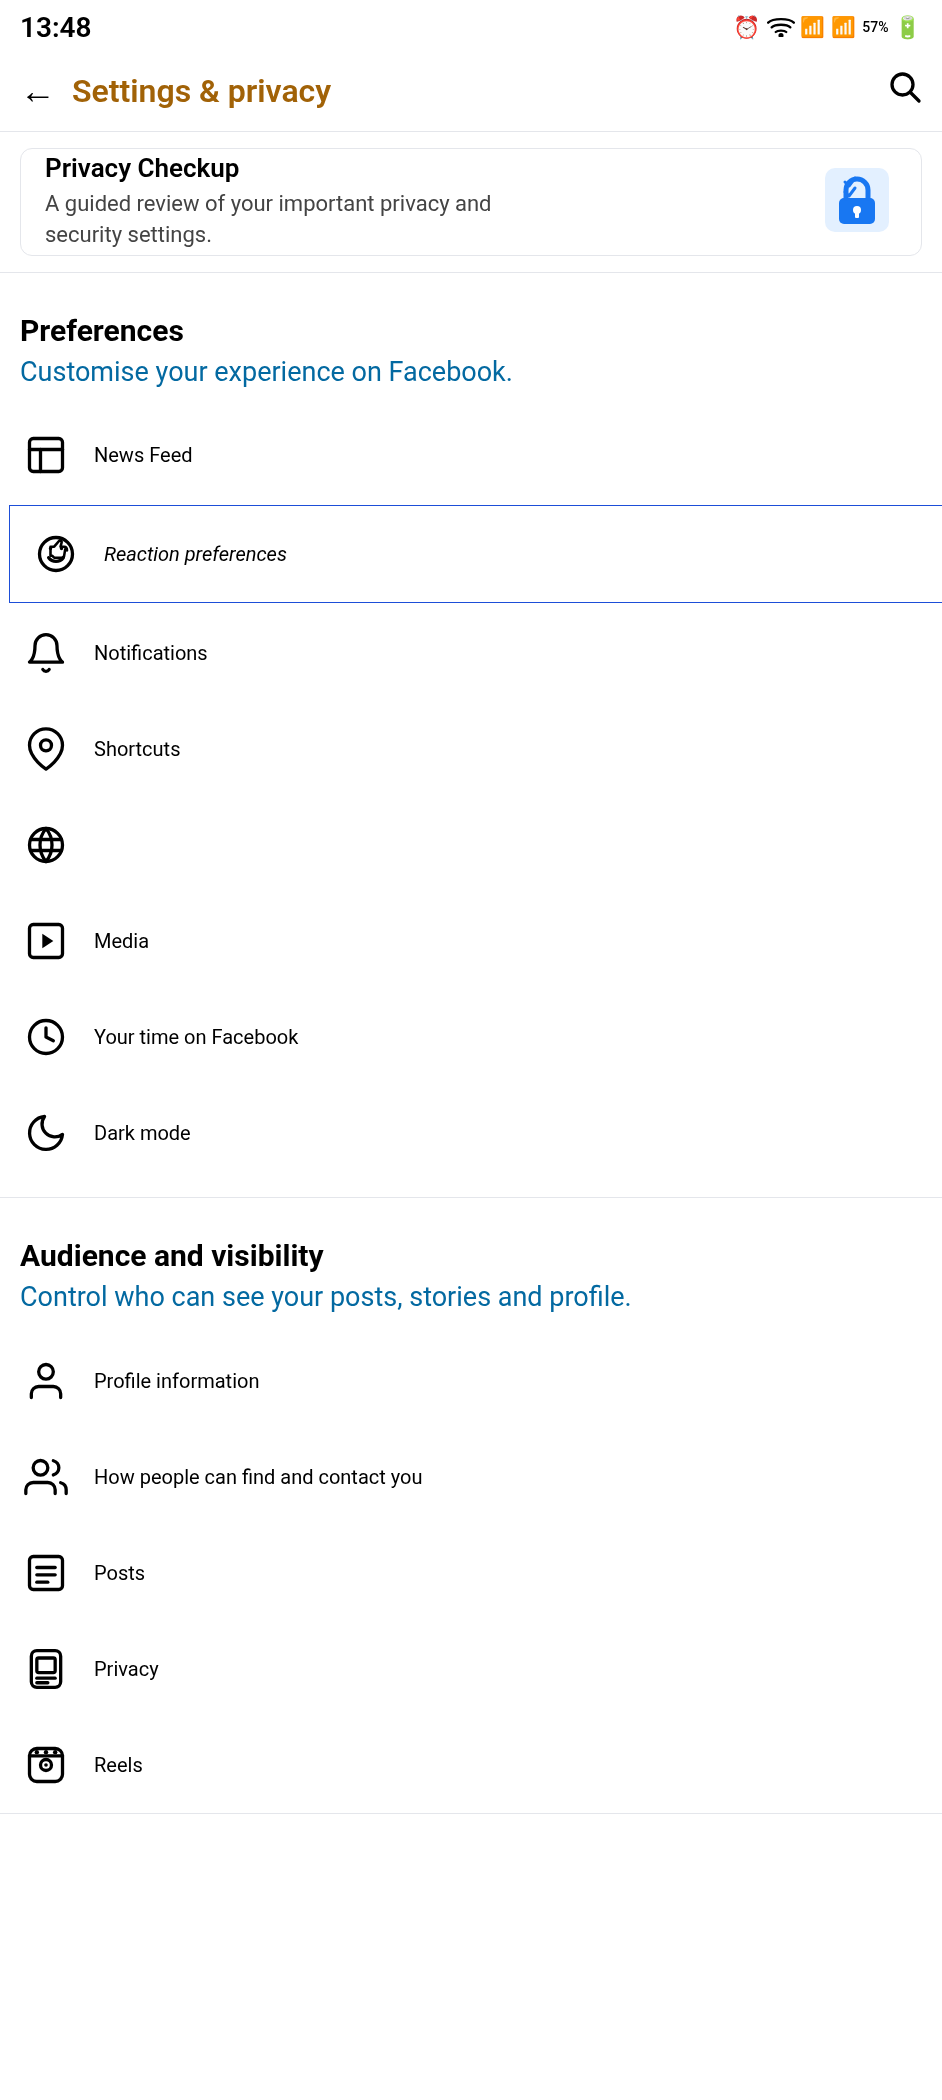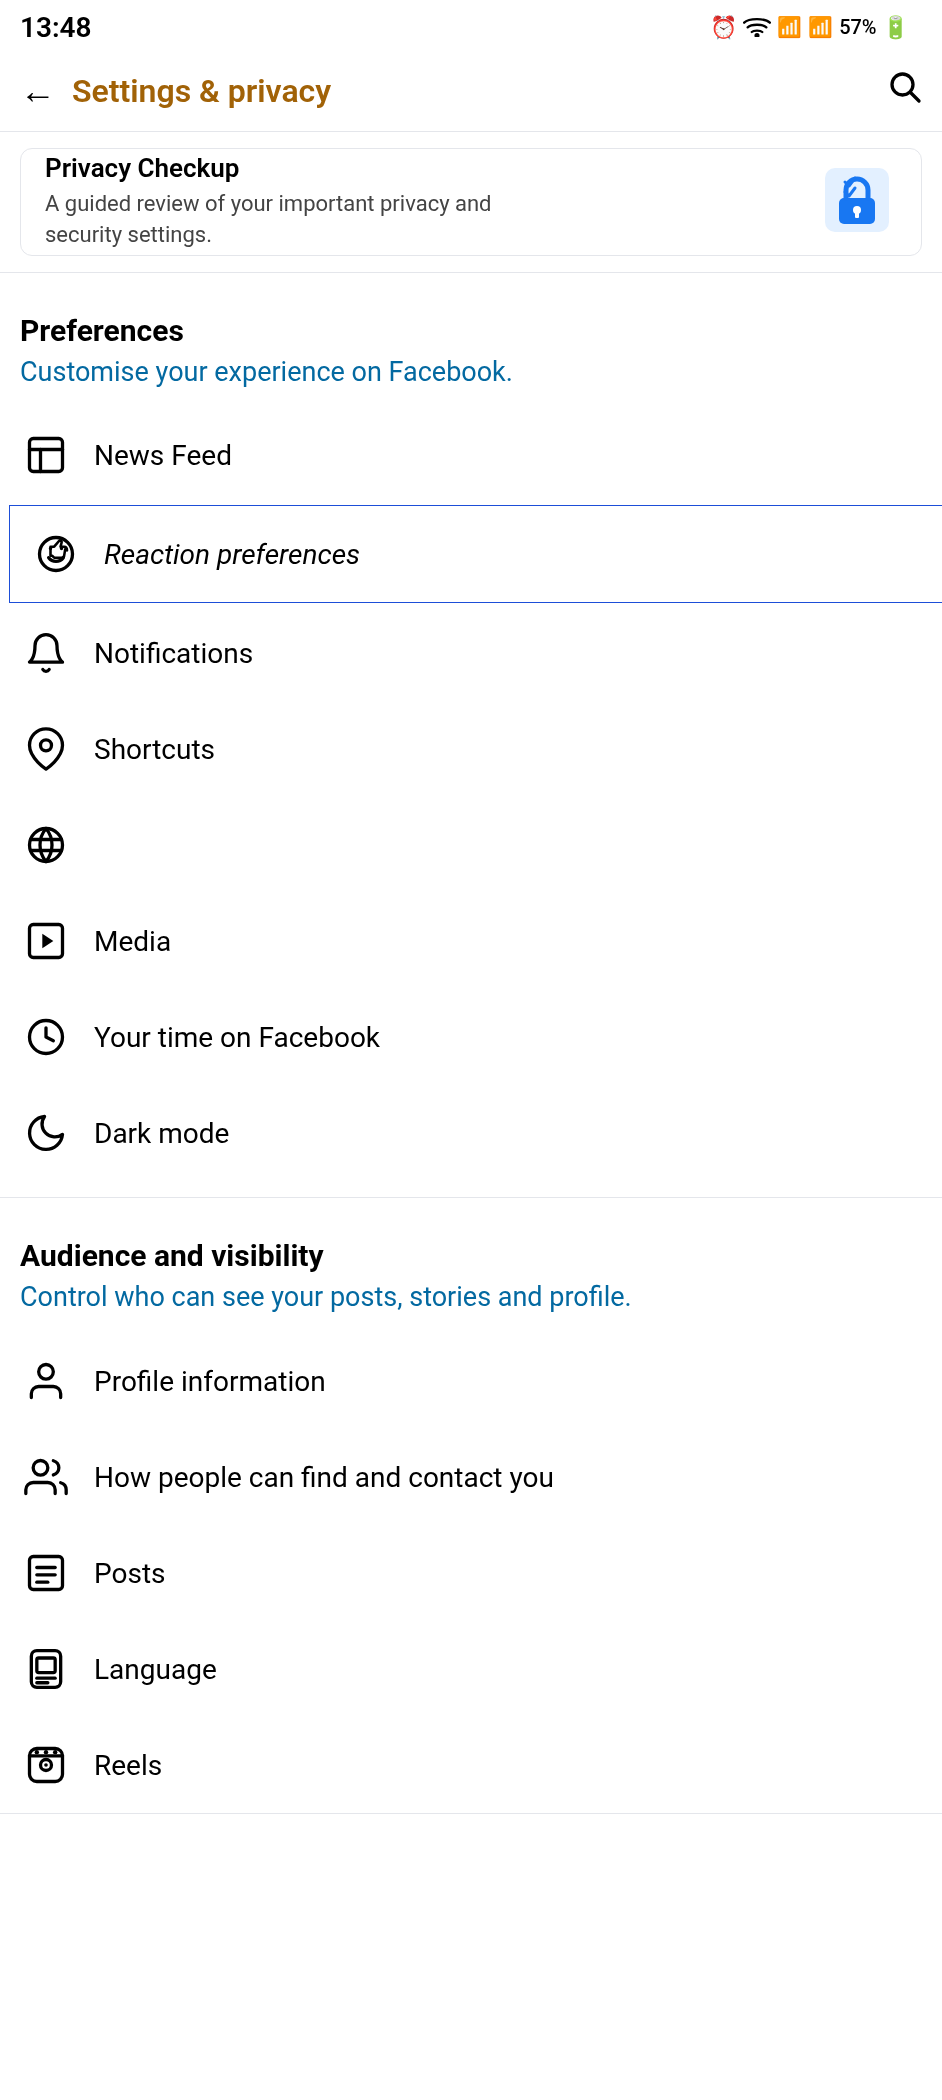--- a/index.html
+++ b/index.html
@@ -10,38 +10,38 @@
       width: 942px;
       min-height: 2100px;
       overflow-x: hidden;
     }
 
     
     .status-bar {
       display: flex;
       justify-content: space-between;
       align-items: center;
-      padding: 8px 32px 4px 20px;
+      padding: 8px 20px 4px 20px;
       background: #fff;
       height: 50px;
     }
     .status-time {
       font-size: 28px;
       font-weight: 600;
       color: #000;
     }
     .status-icons {
       display: flex;
       align-items: center;
       gap: 6px;
       font-size: 22px;
       color: #000;
     }
     .status-battery {
-      font-size: 20px;
+      font-size: 14px;
       font-weight: 500;
     }
 
     
     .header {
       display: flex;
       align-items: center;
       padding: 18px 20px;
       background: #fff;
       border-bottom: 1px solid #e4e6eb;
@@ -142,21 +142,21 @@
     .menu-icon svg {
       width: 44px;
       height: 44px;
       stroke: #000;
       fill: none;
       stroke-width: 1.8;
       stroke-linecap: round;
       stroke-linejoin: round;
     }
     .menu-label {
-      font-size: 28px;
+      font-size: 20px;
       font-weight: 400;
       color: #000;
       text-align: center;
     }
 
     
     .lock-svg {
       width: 80px;
       height: 80px;
     }
@@ -355,21 +355,21 @@
 
 <div class="menu-item">
   <div class="menu-icon">
     <svg viewBox="0 0 24 24">
       <rect x="4" y="2" width="16" height="20" rx="3"></rect>
       <rect x="7" y="6" width="10" height="8" rx="1"></rect>
       <line x1="7" y1="17" x2="17" y2="17"></line>
       <line x1="7" y1="19.5" x2="13" y2="19.5"></line>
     </svg>
   </div>
-  <span class="menu-label">Language</span>
+  <span class="menu-label">Privacy</span>
 </div>
 
 <div class="menu-item">
   <div class="menu-icon">
     <svg viewBox="0 0 24 24">
       <rect x="3" y="3" width="18" height="18" rx="4"></rect>
       <circle cx="12" cy="12" r="3"></circle>
       <circle cx="12" cy="12" r="1" fill="#000" stroke="none"></circle>
       <line x1="3" y1="7" x2="21" y2="7"></line>
       <circle cx="7" cy="5" r="1.2" fill="#000" stroke="none"></circle>

